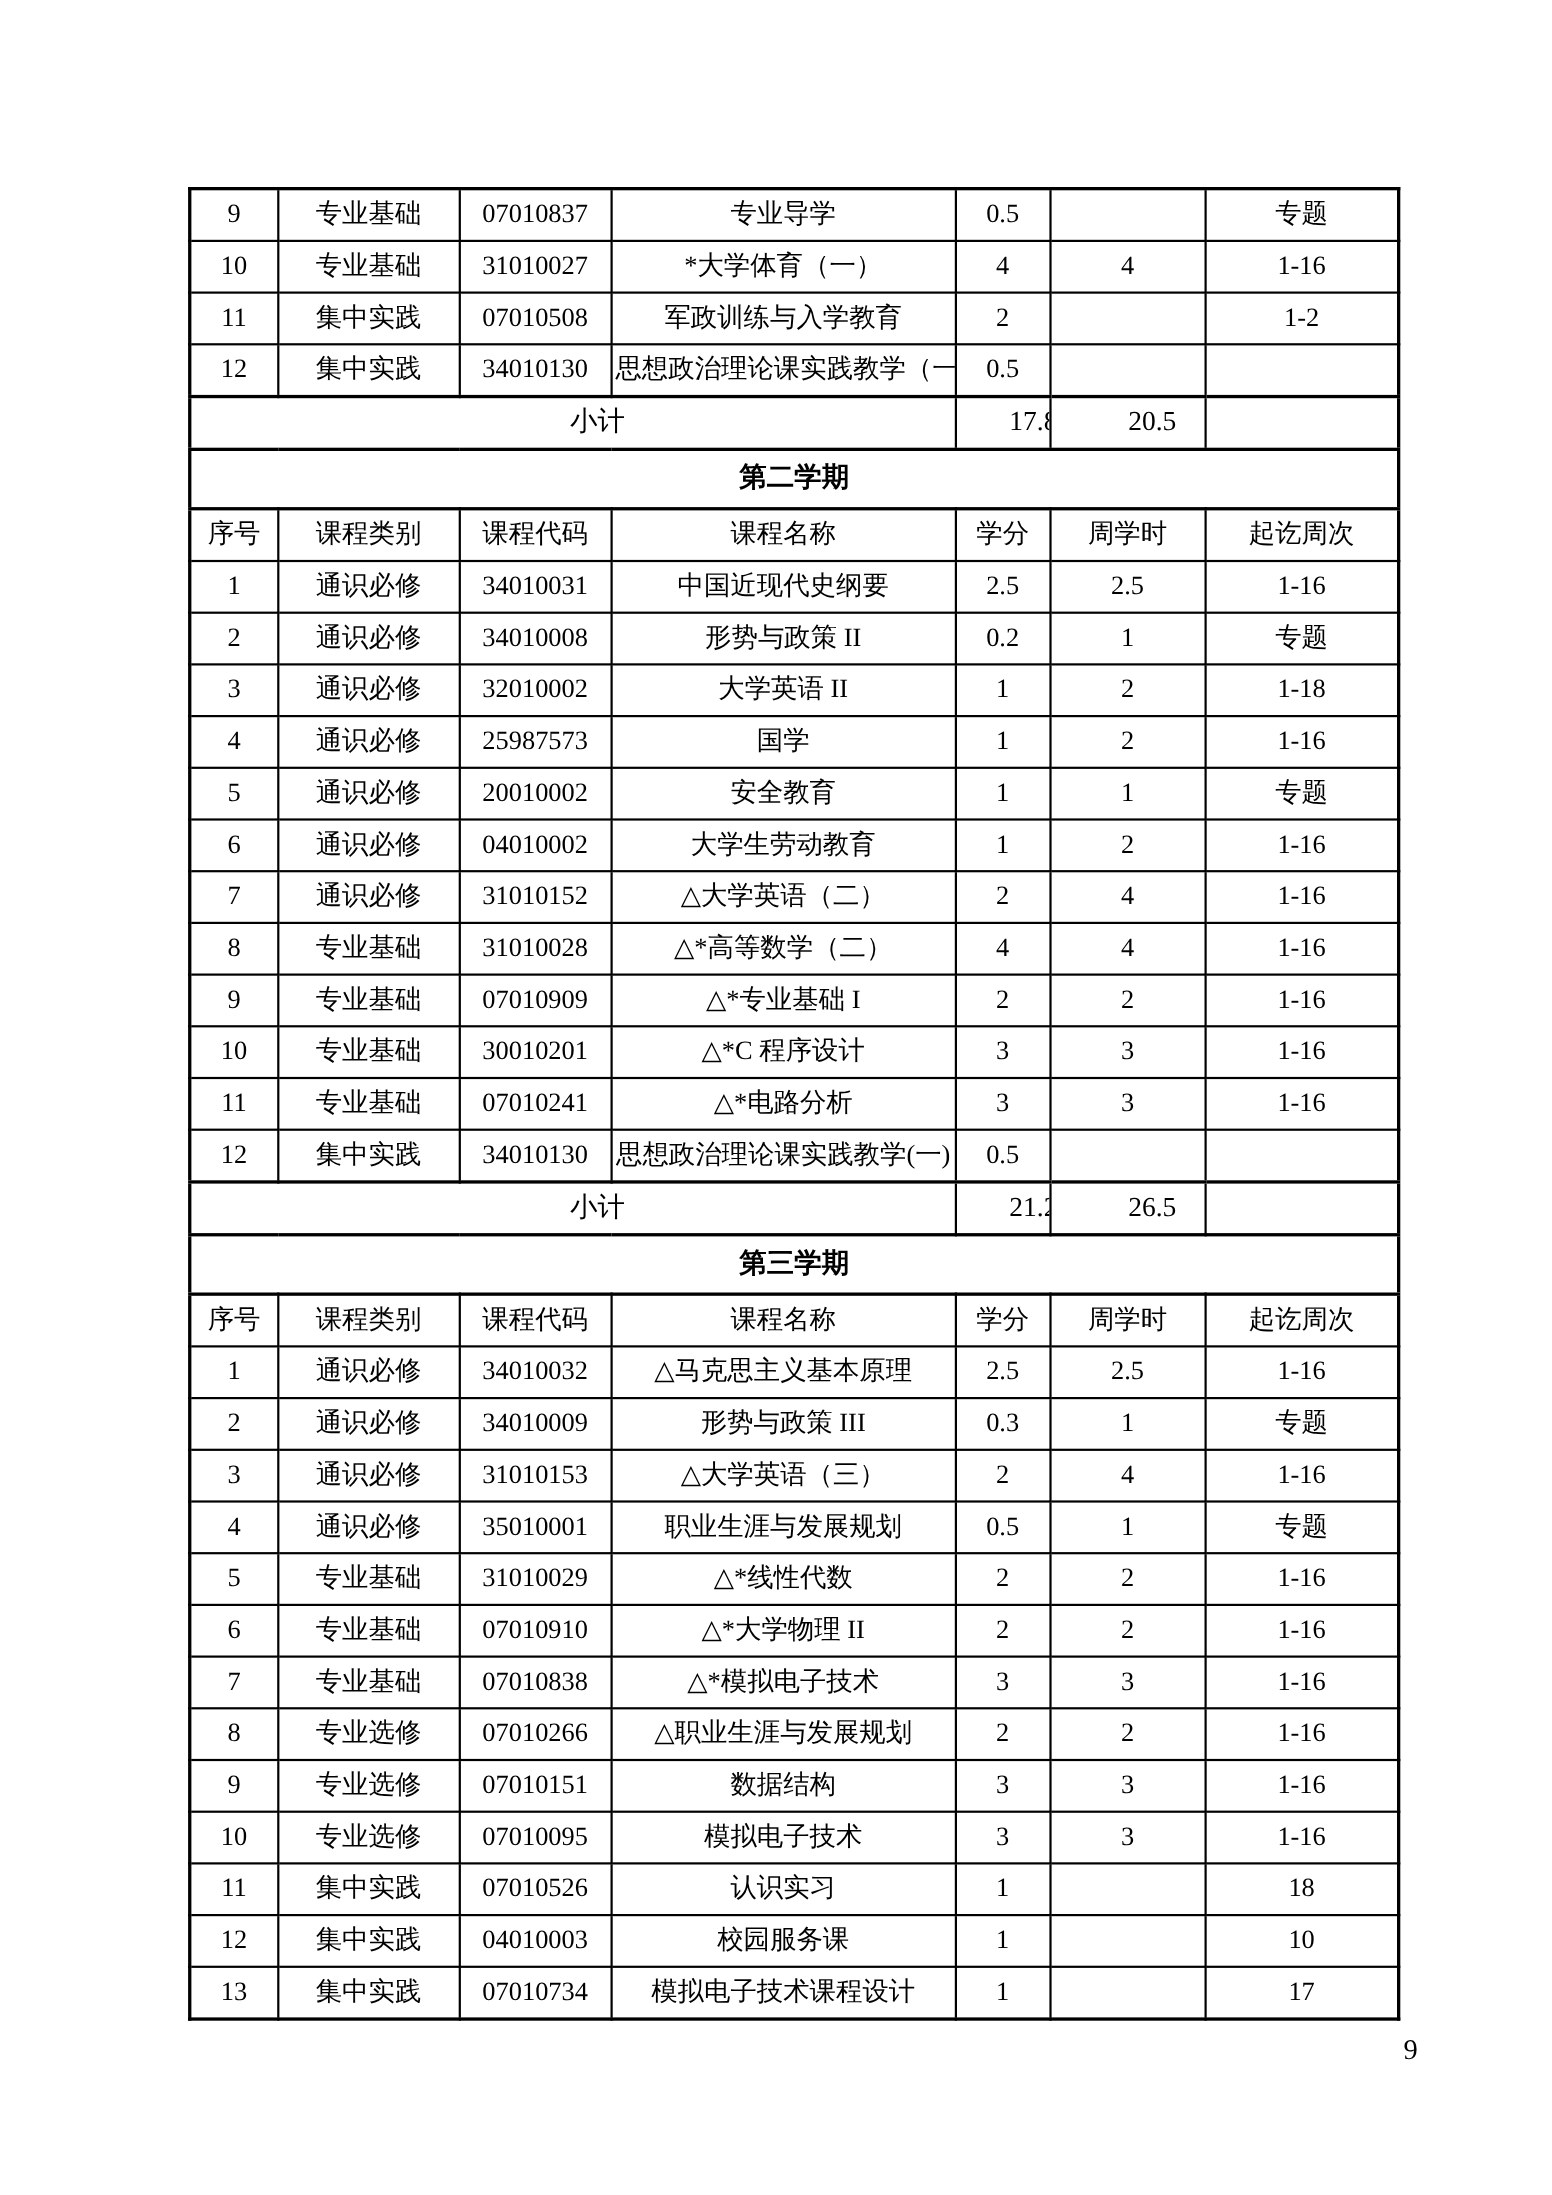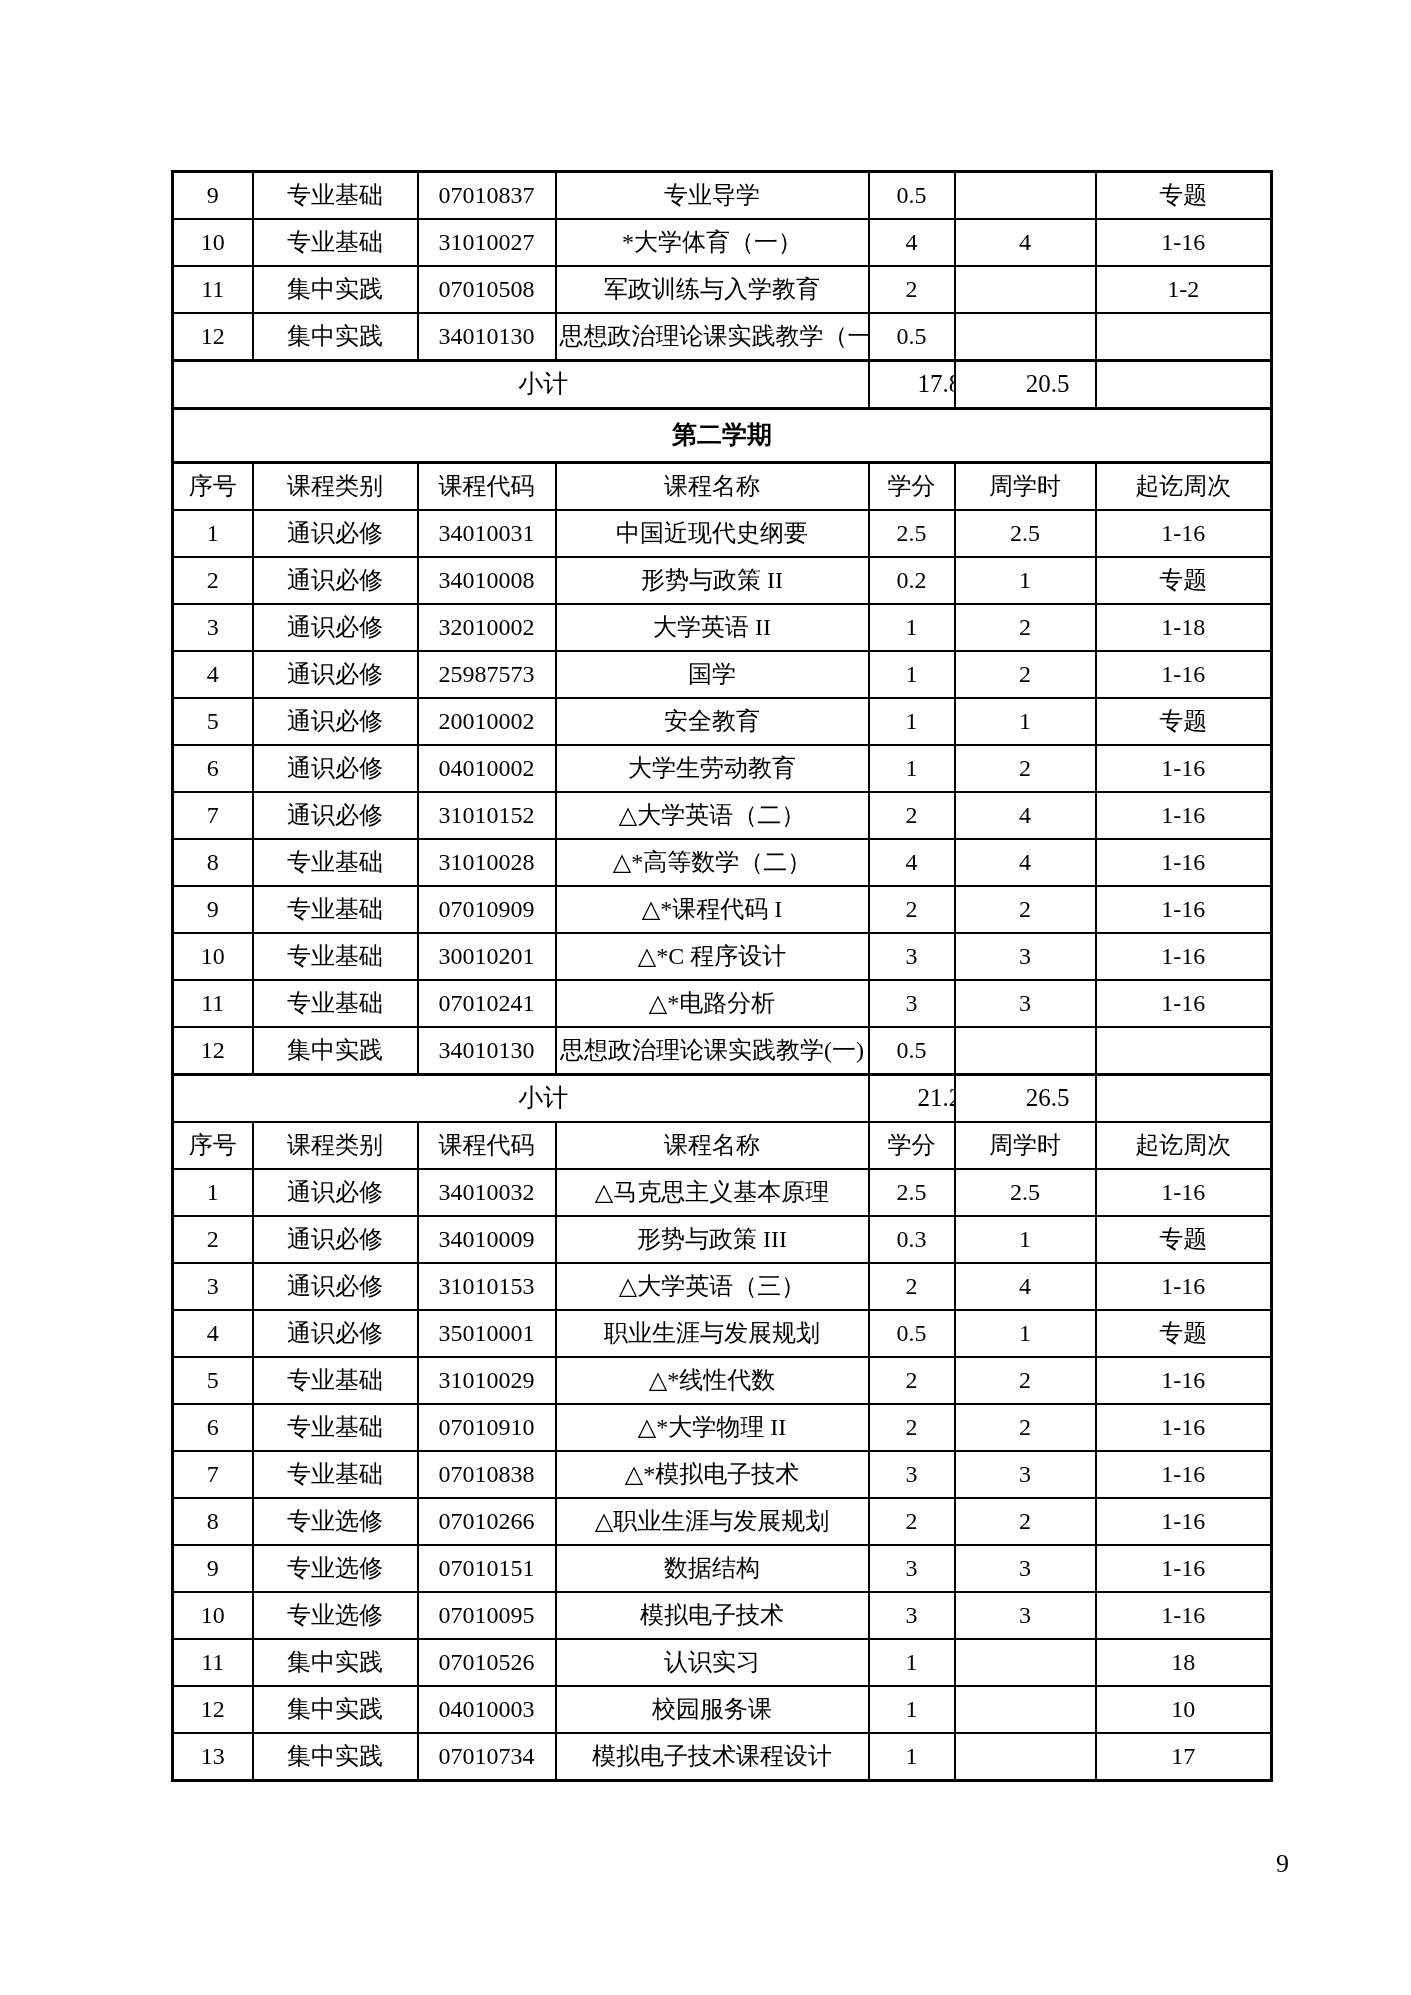--- a/index.html
+++ b/index.html
@@ -196,21 +196,21 @@
           <td>31010028</td>
           <td>△*高等数学（二）</td>
           <td>4</td>
           <td>4</td>
           <td>1-16</td>
         </tr>
         <tr>
           <td>9</td>
           <td>专业基础</td>
           <td>07010909</td>
-          <td>△*课程代码 I</td>
+          <td>△*专业基础 I</td>
           <td>2</td>
           <td>2</td>
           <td>1-16</td>
         </tr>
         <tr>
           <td>10</td>
           <td>专业基础</td>
           <td>30010201</td>
           <td>△*C 程序设计</td>
           <td>3</td>
@@ -233,20 +233,23 @@
           <td class="small-name">思想政治理论课实践教学(一)</td>
           <td>0.5</td>
           <td></td>
           <td></td>
         </tr>
         <tr class="subtotal-row">
           <td colspan="4">小计</td>
           <td>21.2</td>
           <td>26.5</td>
           <td></td>
+        </tr>
+        <tr class="band-row">
+          <td colspan="7">第三学期</td>
         </tr>
         <tr>
           <td>序号</td>
           <td>课程类别</td>
           <td>课程代码</td>
           <td>课程名称</td>
           <td>学分</td>
           <td>周学时</td>
           <td>起讫周次</td>
         </tr>

